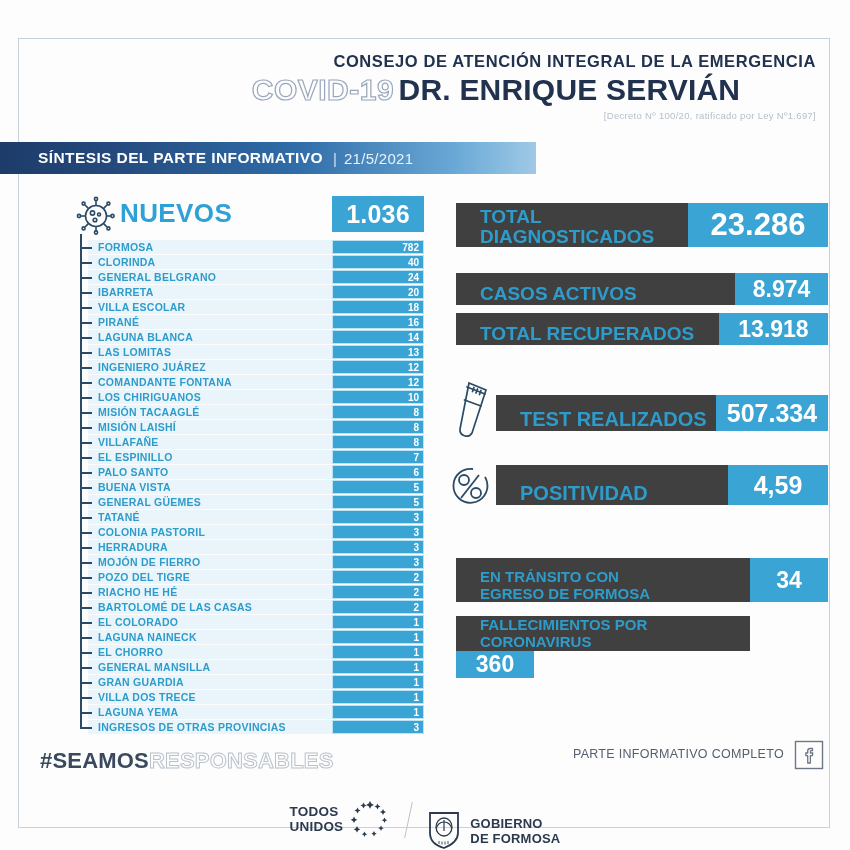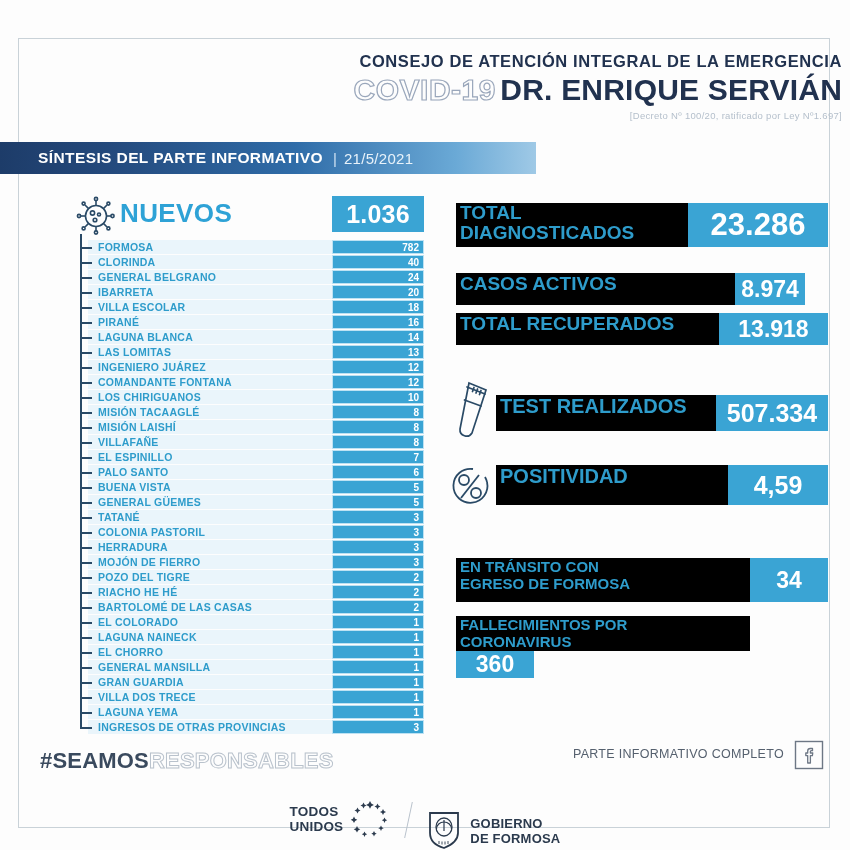--- a/index.html
+++ b/index.html
@@ -28,36 +28,37 @@
     width: 812px;
     height: 790px;
     border: 1px solid #c9d2d8;
     box-sizing: border-box;
     pointer-events: none;
   }
 
   
   .header {
     position: absolute;
-    right: 8px;
+    right: 34px;
     top: 52px;
     width: 640px;
     text-align: right;
   }
   .header-line1 {
     font-size: 16.5px;
     font-weight: bold;
     letter-spacing: 0.6px;
     color: #21324f;
     line-height: 1.2;
   }
   .header-line2 {
     margin-top: 3px;
     line-height: 1.0;
     white-space: nowrap;
+    text-align: center;
   }
   .covid-outline {
     font-size: 30px;
     font-weight: bold;
     letter-spacing: 0.5px;
     color: transparent;
     -webkit-text-stroke: 1.2px #9aa7bb;
     vertical-align: baseline;
   }
   .covid-solid {
@@ -217,46 +218,46 @@
     background: #eaf5fb;
   }
 
   
   .stat-row {
     position: absolute;
     display: flex;
     align-items: stretch;
   }
   .stat-label {
-    background: #000000;
+    background: #404040;
     color: #2e9ccb;
     font-weight: bold;
     display: flex;
-    align-items: flex-start;
+    align-items: flex-end;
     box-sizing: border-box;
-    padding-left: 4px;
+    padding-left: 24px;
   }
   .stat-value {
     background: #3aa4d4;
     color: #ffffff;
     font-weight: bold;
     display: flex;
     align-items: center;
     justify-content: center;
     box-sizing: border-box;
   }
 
   
   #row-diag { left: 456px; top: 203px; width: 372px; height: 44px; }
   #row-diag .stat-label { width: 232px; font-size: 19px; line-height: 1.05; }
   #row-diag .stat-value { width: 140px; font-size: 31px; }
 
   #row-activos { left: 456px; top: 273px; width: 372px; height: 32px; }
   #row-activos .stat-label { width: 279px; font-size: 19px; }
-  #row-activos .stat-value { width: 70px; font-size: 23px; }
+  #row-activos .stat-value { width: 93px; font-size: 23px; }
 
   #row-recup { left: 456px; top: 313px; width: 372px; height: 32px; }
   #row-recup .stat-label { width: 263px; font-size: 19px; }
   #row-recup .stat-value { width: 109px; font-size: 23px; }
 
   
   #row-test { left: 496px; top: 395px; width: 332px; height: 36px; }
   #row-test .stat-label { width: 220px; font-size: 20px; }
   #row-test .stat-value { width: 112px; font-size: 25px; }
 

